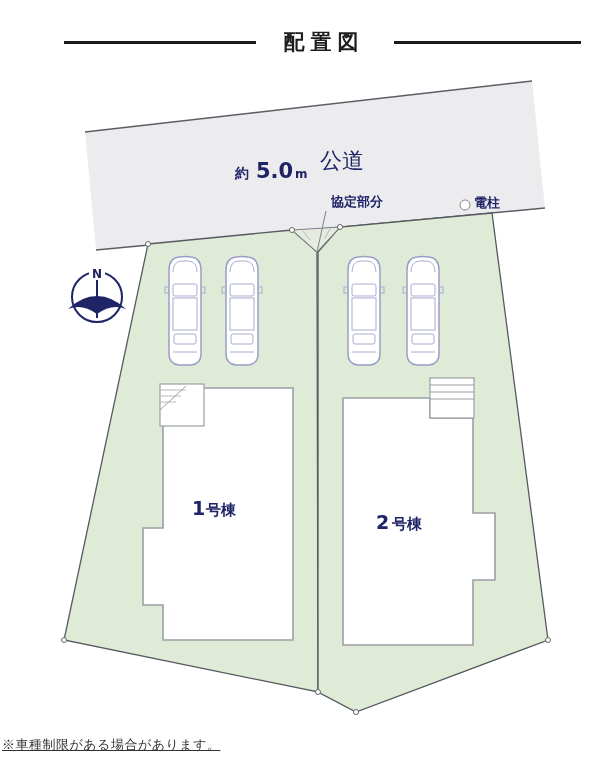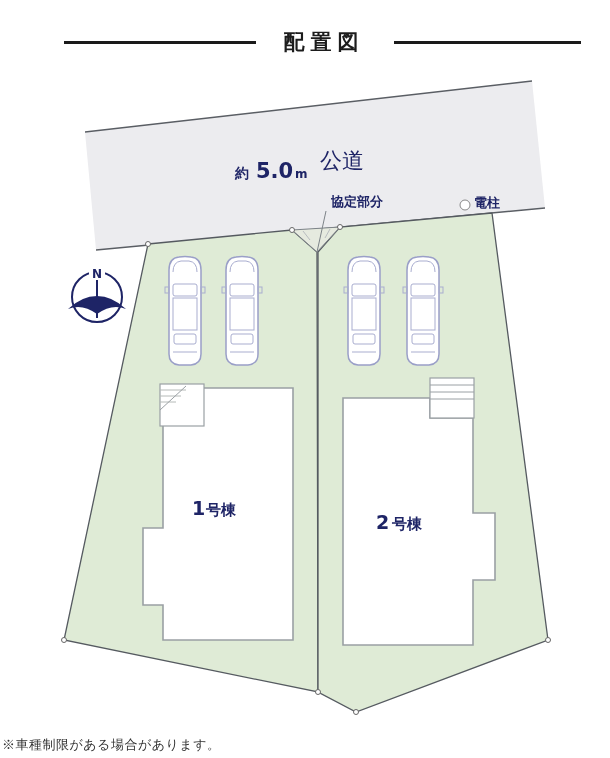--- a/index.html
+++ b/index.html
@@ -6,21 +6,21 @@
     body { width: 610px; height: 758px; position: relative; overflow: hidden;
            font-family: "DejaVu Sans", "Liberation Sans", sans-serif; }
     .header { position: absolute; left: 0; top: 0; width: 610px; height: 90px; margin-left: 12px; }
     .header-line { position: absolute; top: 41px; height: 3px; background: #1a1a1a; }
     .header-line.left { left: 52px; width: 192px; }
     .header-line.right { left: 382px; width: 187px; }
     .header-title { position: absolute; top: 28px; left: 256px; width: 112px; text-align: center;
                     font-weight: bold; font-size: 21px; letter-spacing: 6px; color: #1c1c1c; }
     svg.plan { position: absolute; left: 0; top: 0; }
     .note { position: absolute; left: 2px; top: 736px; font-family: "DejaVu Serif", "Liberation Serif", serif;
-            font-size: 13px; color: #333; letter-spacing: 0.5px; }
+            font-size: 13px; color: #333; letter-spacing: 0.5px; text-decoration: underline; }
     .lbl { font-family: "DejaVu Sans", "Liberation Sans", sans-serif; fill: #1e2466; font-weight: bold; }
   </style>
 </head>
 <body>
 
 <div class="header">
   <div class="header-line left"></div>
   <div class="header-title">配置図</div>
   <div class="header-line right"></div>
 </div>

